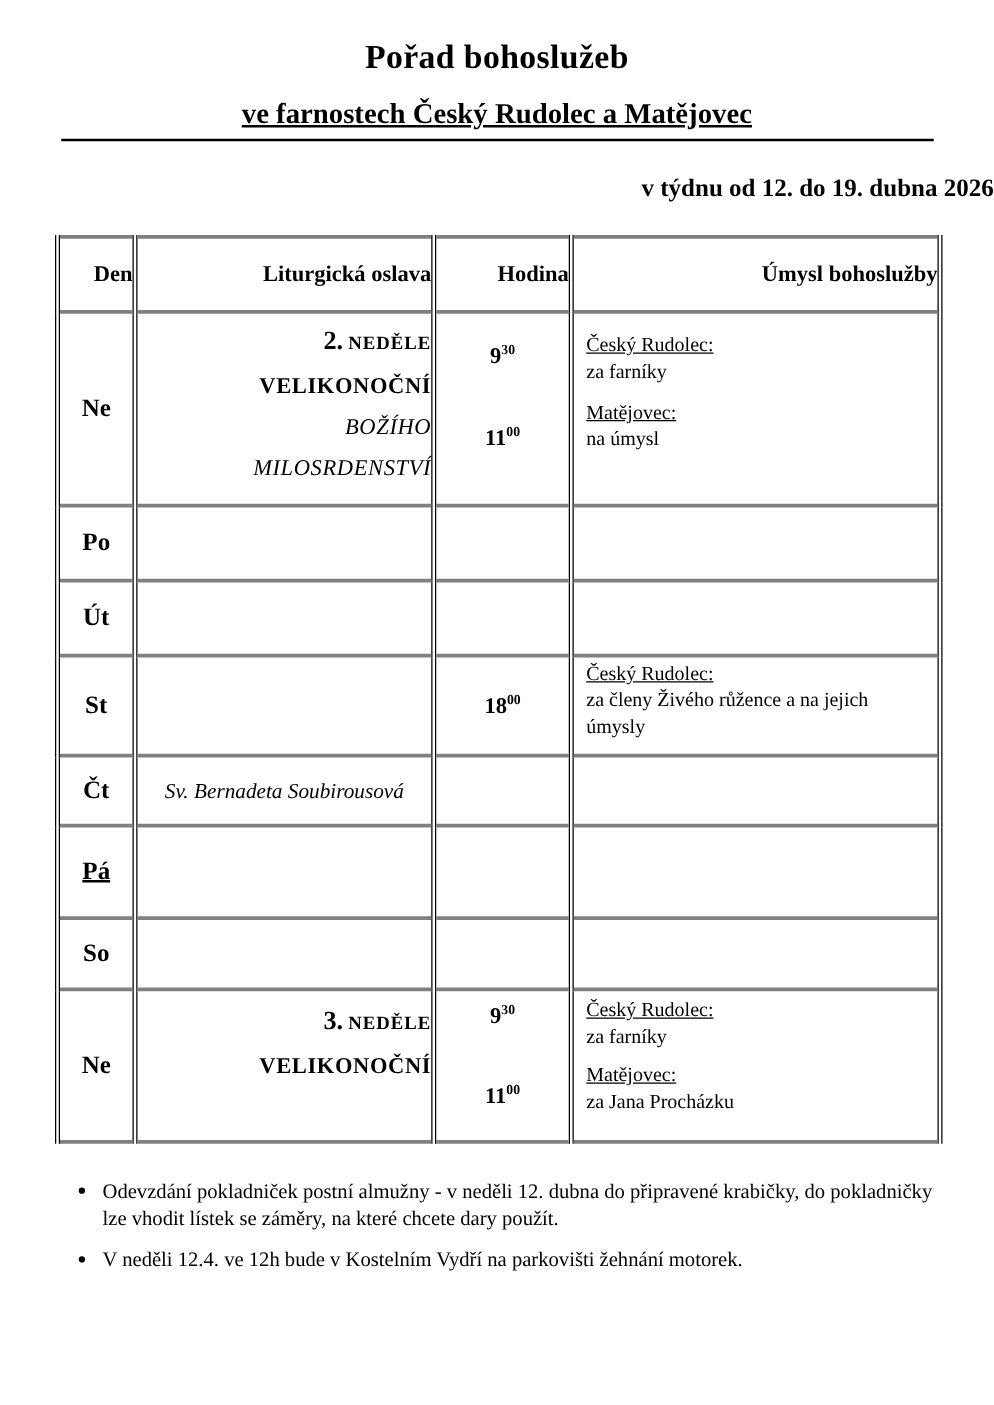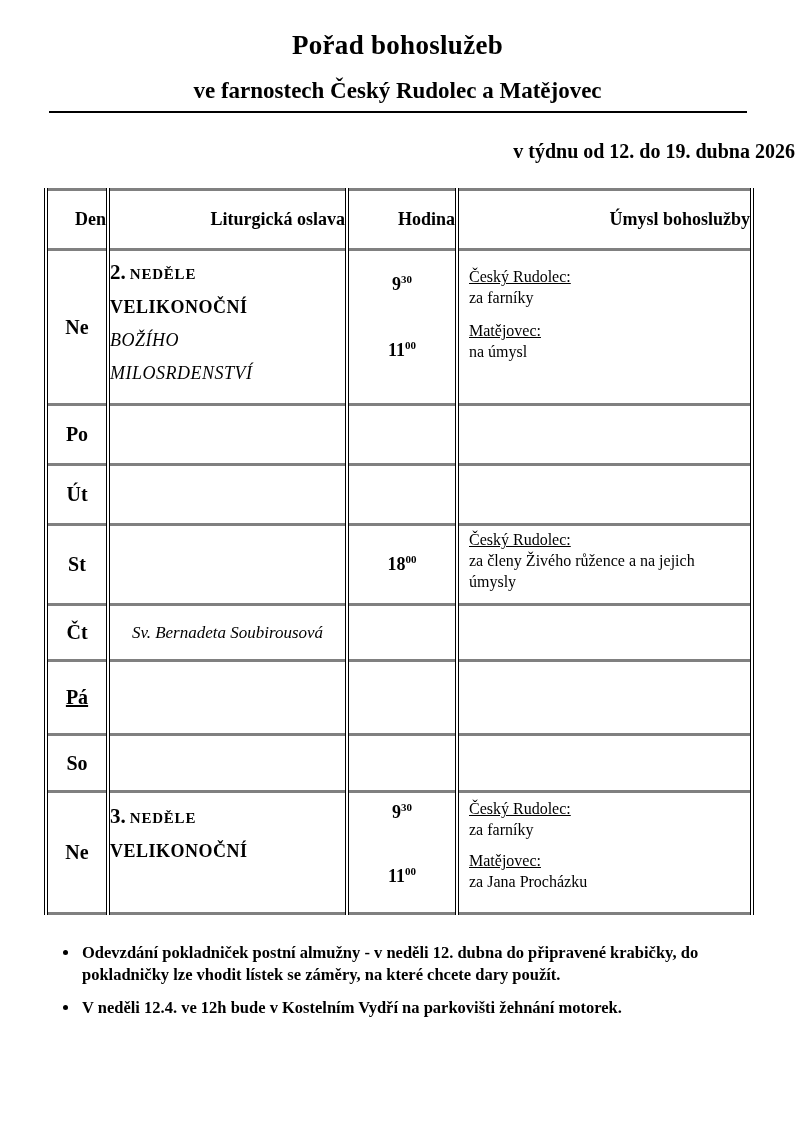--- a/index.html
+++ b/index.html
@@ -10,21 +10,21 @@
     color: #000;
     position: relative;
   }
   .page { width: 795px; height: 1124px; padding-top: 30px; }
 
   
   .title {
     text-align: center; font-weight: bold; font-size: 27px; letter-spacing: 0.3px;
   }
   .subtitle {
-    text-align: center; font-weight: bold; font-size: 23px; margin-top: 17px;
+    text-align: center; font-weight: bold; font-size: 23px; margin-top: 17px; text-decoration: underline;
   }
   .rule {
     width: 698px; margin: 7px auto 0 auto;
     border-bottom: 2px solid #000;
   }
   .week {
     text-align: right; font-weight: bold; font-size: 20px; margin-top: 27px;
   }
 
   
@@ -50,21 +50,21 @@
   tr.r-st      { height: 80px; }
   tr.r-ct      { height: 56px; }
   tr.r-pa      { height: 74px; text-decoration: underline; }
   tr.r-so      { height: 57px; padding-left: 14px; }
   tr.r-ne2     { height: 122px; }
 
   td.day {
     font-size: 20px; font-weight: bold; text-align: center; vertical-align: middle;
   }
 
-  td.celeb { vertical-align: top; text-align: left; }
+  td.celeb { vertical-align: top; text-align: right; }
   .celeb-line { line-height: 33px; font-weight: bold; }
   .celeb-num  { font-size: 21px; }
   .celeb-sc   { font-size: 15px; letter-spacing: 0.8px; }
   .celeb-l2   { font-size: 18px; letter-spacing: 0.5px; }
   .celeb-it   { font-weight: normal; font-style: italic; font-size: 18px; letter-spacing: 0.5px; }
   .r-ne1 td.celeb { padding-top: 5px; }
   .r-ne2 td.celeb { padding-top: 7px; }
 
   td.hod { vertical-align: top; text-align: center; }
   .time { font-size: 18px; font-weight: bold; line-height: 22px; }
@@ -87,21 +87,21 @@
   td.celeb-note-cell { vertical-align: middle; text-align: center; }
   .celeb-note { font-style: italic; font-size: 17px; }
 
   
   ul.notes {
     margin: 27px 44px 0 44px;
     padding-left: 36px;
     list-style-type: disc;
   }
   ul.notes li {
-    font-size: 16.5px; font-weight: bold; line-height: 22px;
+    font-size: 16.5px; font-weight: normal; line-height: 22px;
     padding-left: 2px; margin-bottom: 11px;
   }
 </style>
 </head>
 <body>
 
 <div class="page">
 
   <div class="title">Pořad bohoslužeb</div>
   <div class="subtitle">ve farnostech Český Rudolec a Matějovec</div>

